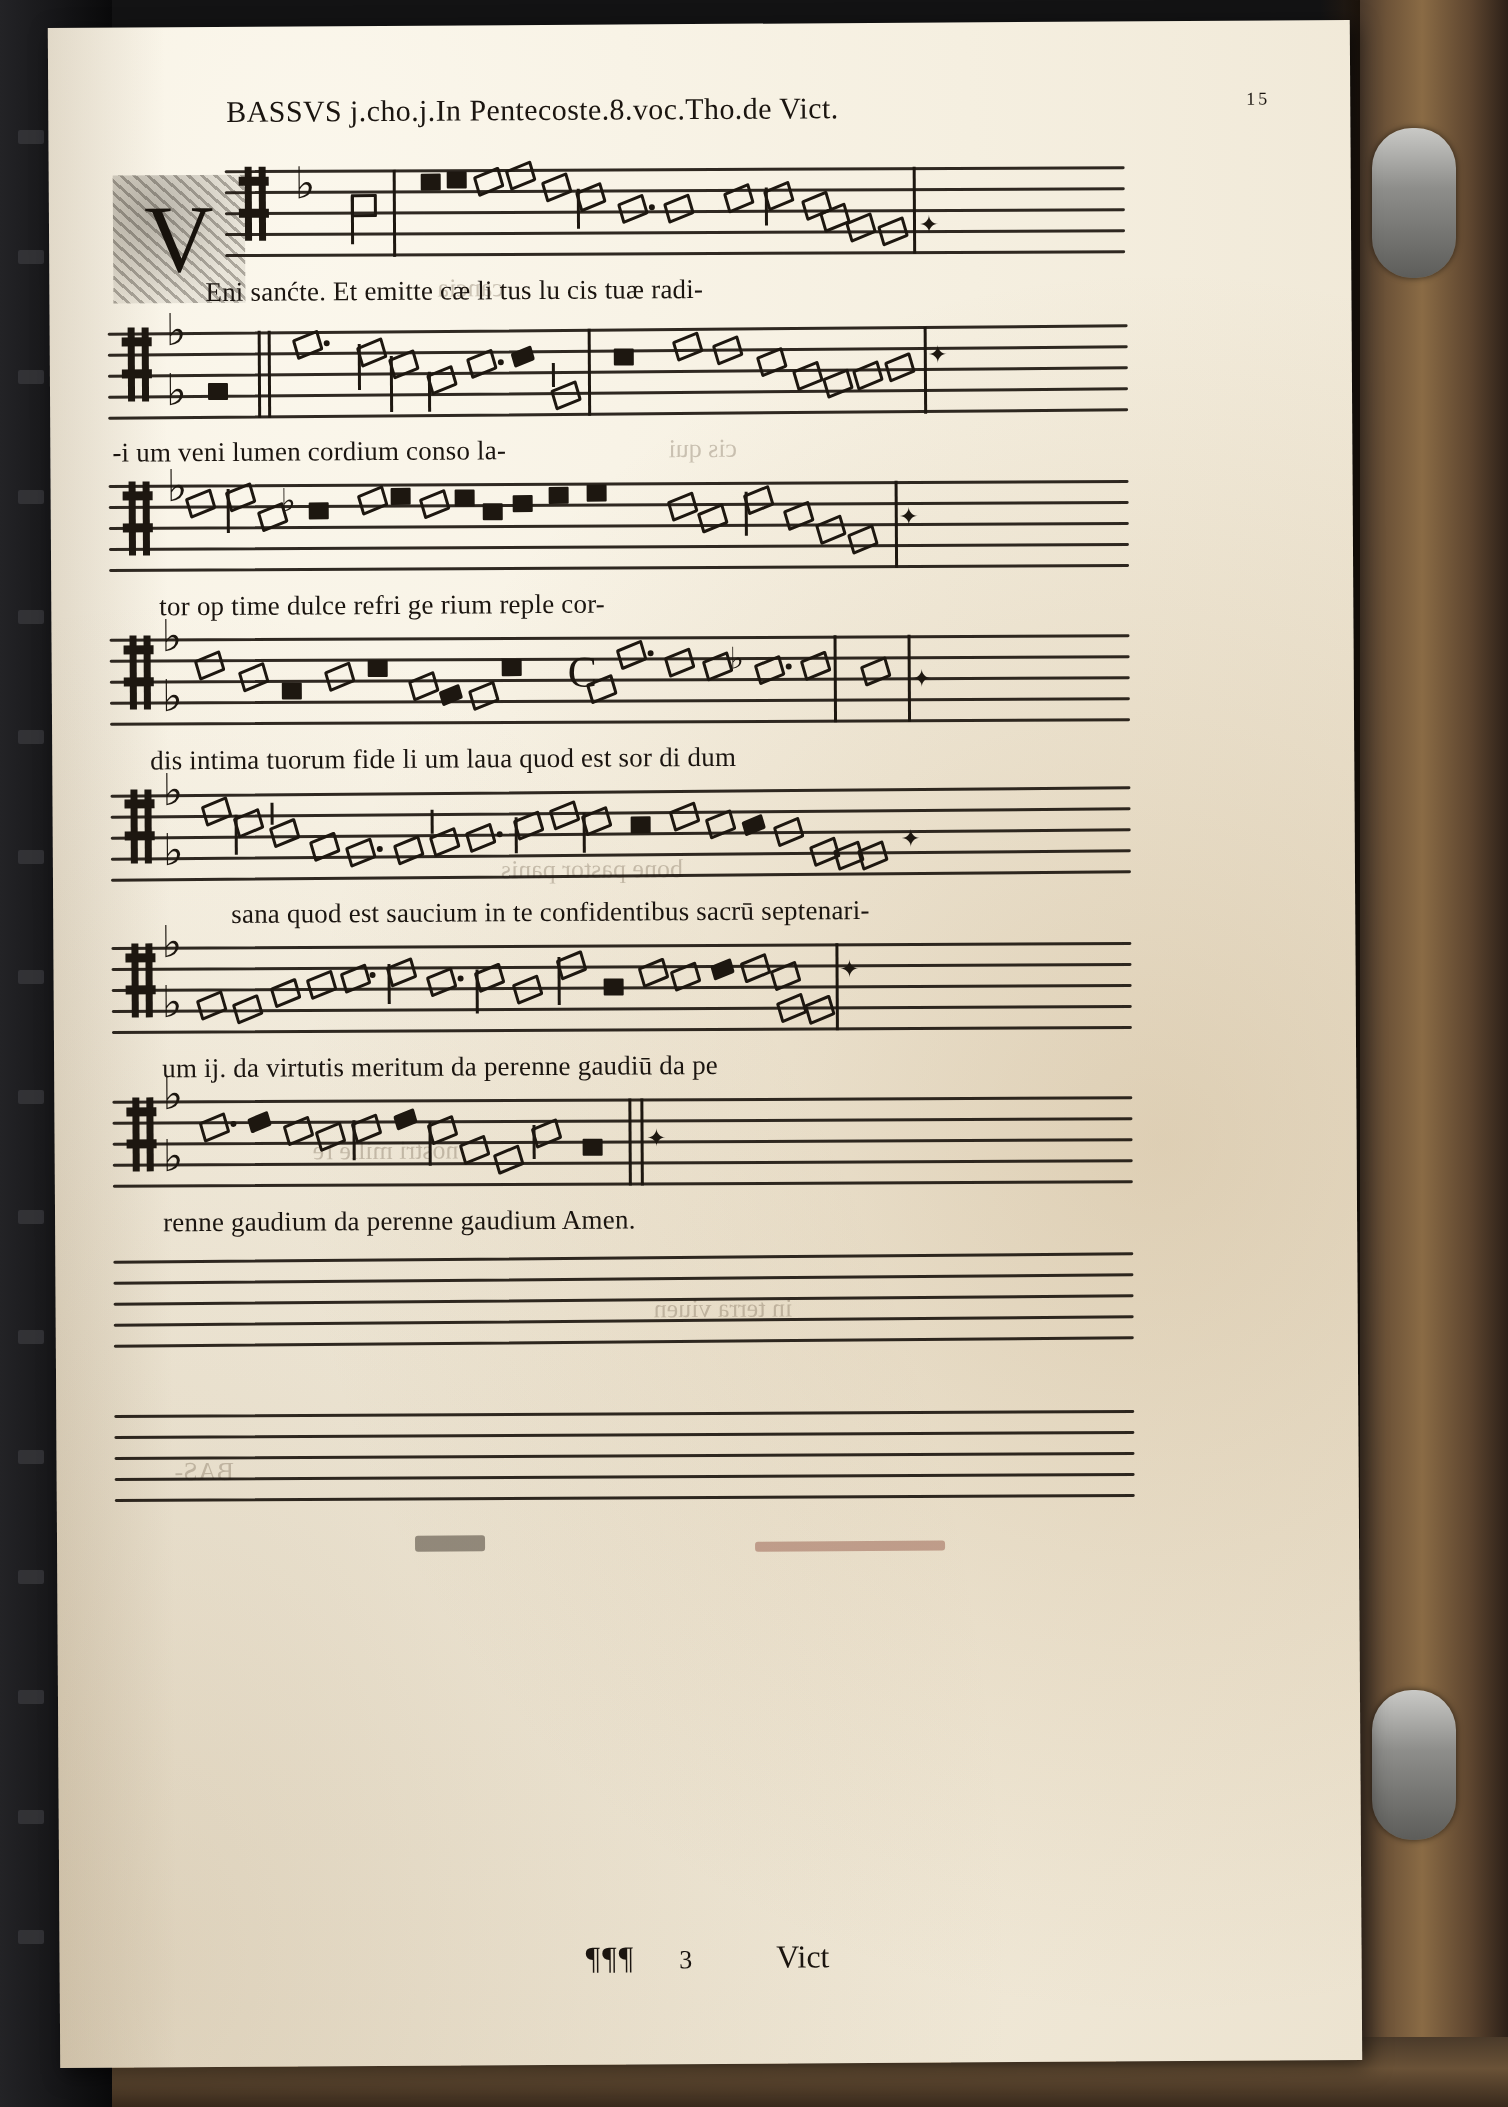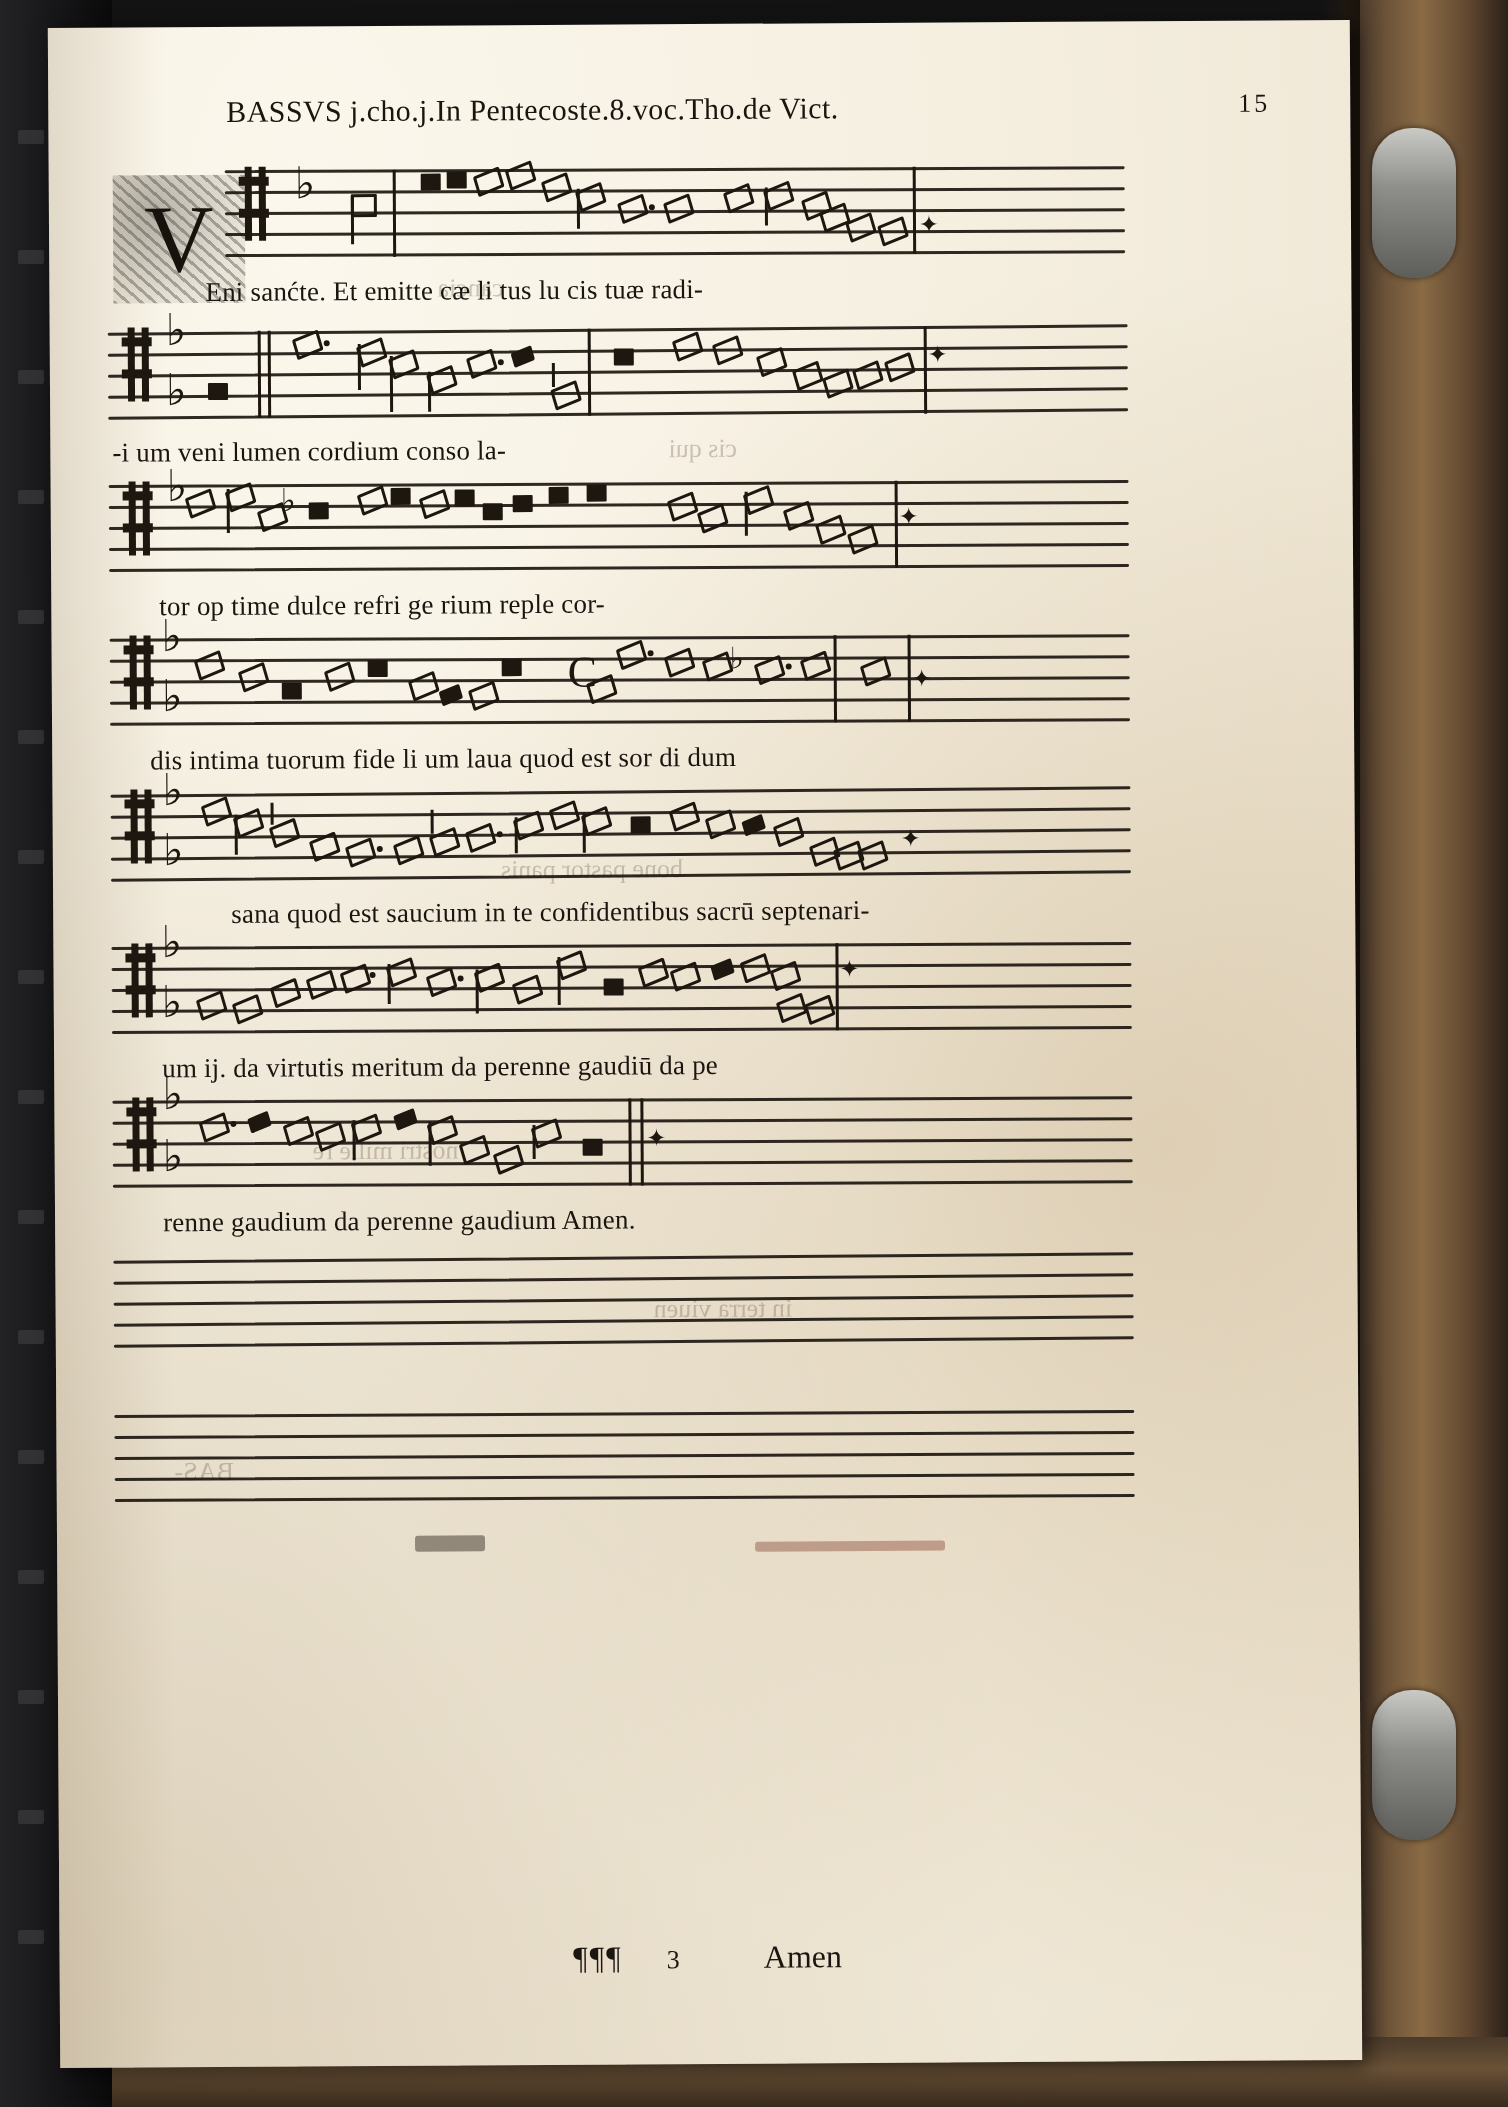--- a/index.html
+++ b/index.html
@@ -114,21 +114,21 @@
     font-size: 30px;
     letter-spacing: .4px;
     color: #1b1510;
     font-family: "Liberation Serif", serif;
     white-space: nowrap;
   }
   .folio {
     position: absolute;
     right: 16px;
     top: 0;
-    font-size: 26px;
+    font-size: 18px;
     color: #1b1510;
     letter-spacing: 3px;
   }
 
   
   .system {
     position: absolute;
     left: 0;
     width: 1100px;
   }
@@ -656,18 +656,18 @@
         </div>
         <div class="lyrics" style="top:112px;left:50px"></div>
       </div>
 
       <div class="stain" style="left:300px;top:1480px;width:70px;height:16px;background:rgba(40,32,22,.45);border-radius:3px"></div>
       <div class="stain" style="left:640px;top:1488px;width:190px;height:10px;background:rgba(130,60,45,.40);border-radius:3px"></div>
 
       <div class="footer">
         <span class="sig">¶¶¶</span>
         <span class="signum">3</span>
-        <span class="catchword">Amen</span>
+        <span class="catchword">Vict</span>
       </div>
 
     </div>
   </div>
 </div>
 
 </body></html>

